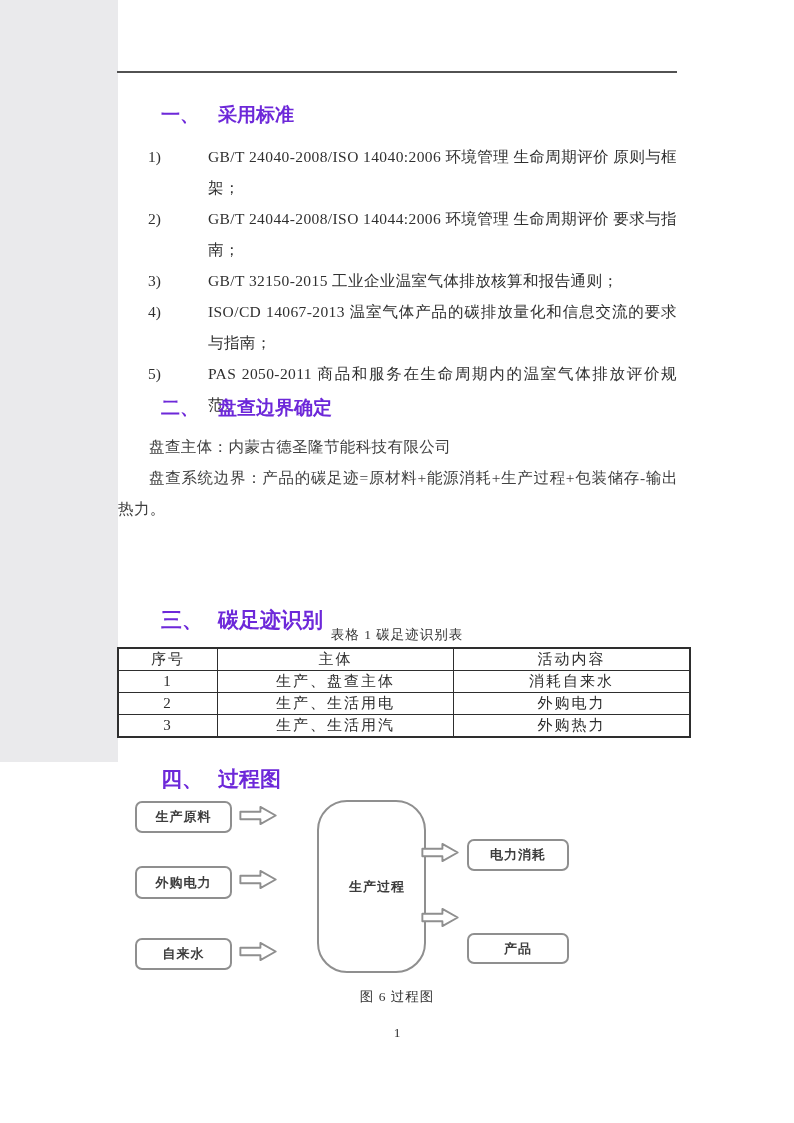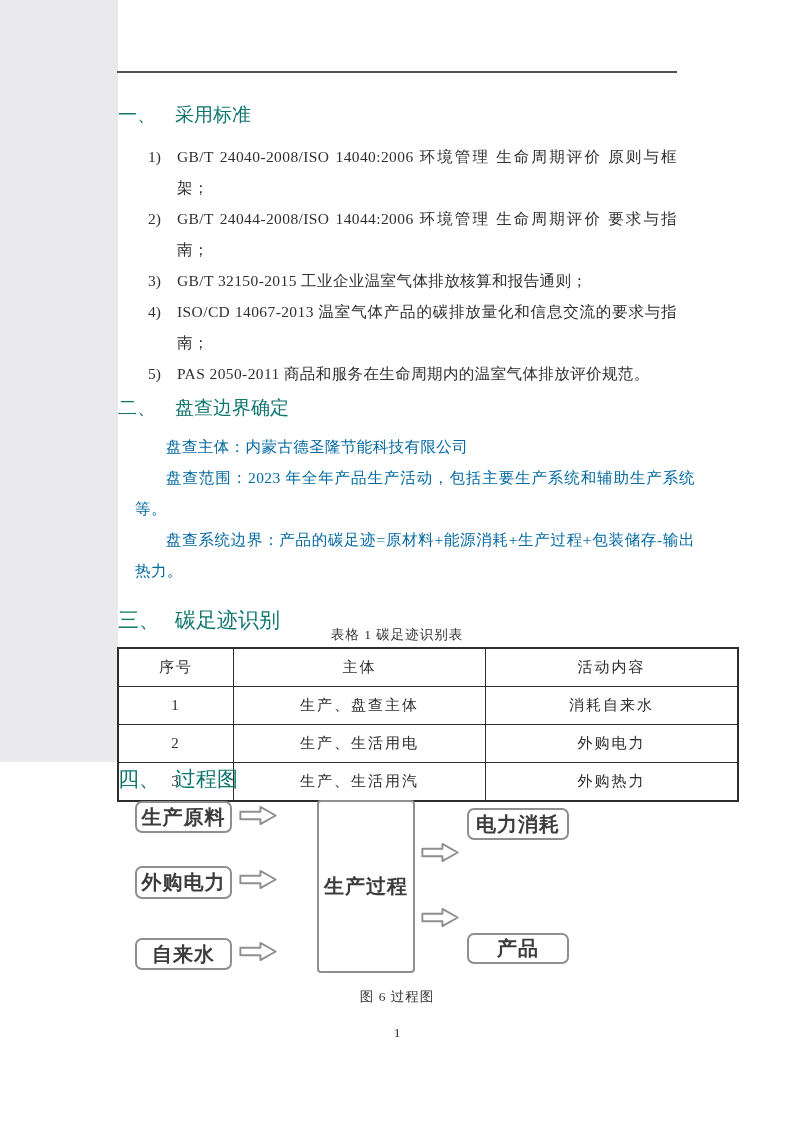--- a/index.html
+++ b/index.html
@@ -6,49 +6,49 @@
   .page{
     position:relative;width:794px;height:1123px;background:#ffffff;
     overflow:hidden;font-family:"Liberation Serif","DejaVu Serif",serif;color:#2e2e2e;
   }
   .left-shade{position:absolute;left:0;top:0;width:118px;height:762px;background:#eaeaec;}
 
   .doc-header{position:absolute;left:117px;top:49px;width:560px;text-align:center;
     font-size:12.5px;letter-spacing:1px;color:#2a2a2a;}
   .header-rule{position:absolute;left:117px;top:71px;width:560px;height:2px;background:#525252;}
 
-  .sec-heading{position:absolute;left:118px;font-weight:normal;font-size:19px;color:#0f766e;
-    font-family:"Liberation Sans","DejaVu Sans",sans-serif;white-space:nowrap;}
+  .sec-heading{position:absolute;left:118px;font-weight:bold;font-size:19px;color:#6d28d9;
+    font-family:"Liberation Sans","DejaVu Sans",sans-serif;white-space:nowrap;padding-left:43px;}
   .sec-heading.kai{font-family:"Liberation Serif","DejaVu Serif",serif;font-size:21px;margin-top:16px;}
   .sec-heading .num{display:inline-block;width:57px;}
 
   .std-list{position:absolute;left:148px;top:141px;width:529px;font-size:15.5px;
     line-height:31px;color:#2f2f2f;}
   .std-item{display:flex;}
   .std-item .no{flex:0 0 29px;}
-  .std-item .txt{flex:1;text-align:justify;text-align-last:left;letter-spacing:0.4px;}
+  .std-item .txt{flex:1;text-align:justify;text-align-last:left;letter-spacing:0.4px;margin-left:31px;}
 
-  .body-paras{position:absolute;left:135px;top:431px;width:560px;font-size:15.5px;
-    line-height:31px;color:#0369a1;}
+  .body-paras{position:absolute;left:118px;top:431px;width:560px;font-size:15.5px;
+    line-height:31px;color:#404040;}
   .body-paras p{margin:0;text-indent:31px;text-align:justify;text-align-last:left;letter-spacing:0.4px;}
 
   .table-caption{position:absolute;left:117px;top:626px;width:560px;text-align:center;
     font-size:13.5px;color:#333;letter-spacing:1px;}
   table.id-table{position:absolute;left:117px;top:647px;border-collapse:collapse;table-layout:fixed;
     font-size:15px;color:#2d2d2d;}
   table.id-table td,table.id-table th{border:1px solid #2e2e2e;text-align:center;font-weight:normal;
-    height:21px;padding:8px;letter-spacing:2px;line-height:21px;}
+    height:21px;padding:0;letter-spacing:2px;line-height:21px;}
   table.id-table{border:2px solid #2e2e2e;}
   .col-no{width:98px;} .col-sub{width:235px;} .col-act{width:235px;}
 
   .flow-box{position:absolute;background:#fff;border:2px solid #8f8f8f;border-radius:7px;
     display:flex;align-items:center;justify-content:center;
     font-family:"Liberation Sans","DejaVu Sans",sans-serif;font-weight:600;
-    font-size:20px;color:#3c3c3c;letter-spacing:1px;}
-  .flow-proc{border-radius:4px;}
+    font-size:13px;color:#3c3c3c;letter-spacing:1px;}
+  .flow-proc{border-radius:30px;padding-left:11px;}
   .flow-arrow{position:absolute;}
 
   .figure-caption{position:absolute;left:117px;top:988px;width:560px;text-align:center;
     font-size:13.5px;color:#333;letter-spacing:1px;}
   .page-number{position:absolute;left:117px;top:1025px;width:560px;text-align:center;
     font-size:13.5px;color:#333;}
 </style>
 </head>
 <body>
 
@@ -83,21 +83,20 @@
       <span class="txt">PAS 2050-2011 商品和服务在生命周期内的温室气体排放评价规范。</span>
     </div>
   </div>
 
   <div class="sec-heading" style="top:395px;">
     <span class="num">二、</span><span>盘查边界确定</span>
   </div>
 
   <div class="body-paras">
     <p>盘查主体：内蒙古德圣隆节能科技有限公司</p>
-    <p>盘查范围：2023 年全年产品生产活动，包括主要生产系统和辅助生产系统等。</p>
     <p>盘查系统边界：产品的碳足迹=原材料+能源消耗+生产过程+包装储存-输出热力。</p>
   </div>
 
   <div class="sec-heading kai" style="top:590px;">
     <span class="num">三、</span><span>碳足迹识别</span>
   </div>
 
   <div class="table-caption">表格 1 碳足迹识别表</div>
 
   <table class="id-table">
@@ -146,20 +145,20 @@
 
     <div class="flow-box flow-proc" style="left:317px;top:800px;width:94px;height:169px;">生产过程</div>
 
     <svg class="flow-arrow" style="left:418px;top:842px;" width="45" height="21" viewBox="0 0 40 22">
       <polygon points="1,7 22,7 22,2 38,11 22,20 22,15 1,15" fill="#ffffff" stroke="#8f8f8f" stroke-width="2" stroke-linejoin="round"></polygon>
     </svg>
     <svg class="flow-arrow" style="left:418px;top:907px;" width="45" height="21" viewBox="0 0 40 22">
       <polygon points="1,7 22,7 22,2 38,11 22,20 22,15 1,15" fill="#ffffff" stroke="#8f8f8f" stroke-width="2" stroke-linejoin="round"></polygon>
     </svg>
 
-    <div class="flow-box" style="left:467px;top:808px;width:98px;height:28px;">电力消耗</div>
+    <div class="flow-box" style="left:467px;top:839px;width:98px;height:28px;">电力消耗</div>
     <div class="flow-box" style="left:467px;top:903px;width:98px;height:27px;margin-top:30px;">产品</div>
   </div>
 
   <div class="figure-caption">图 6 过程图</div>
 
   <div class="page-number">1</div>
 </div>
 
 </body></html>

